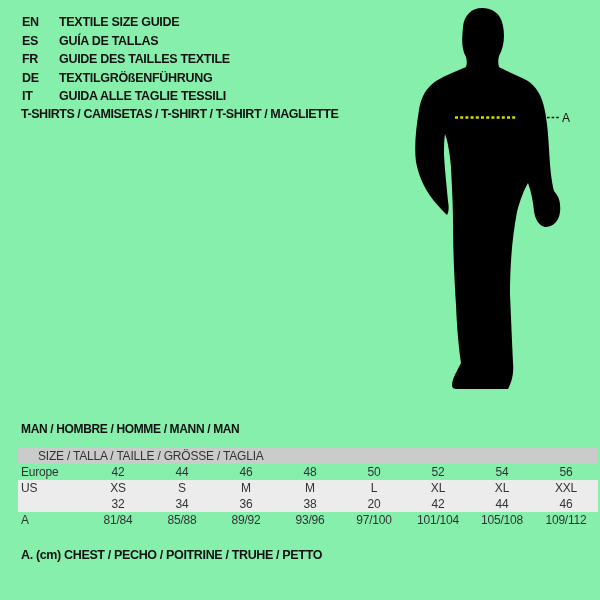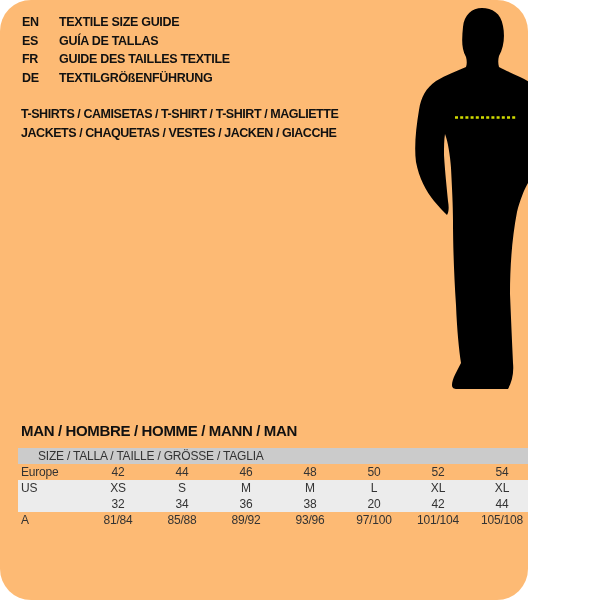--- a/index.html
+++ b/index.html
@@ -1,54 +1,54 @@
 <!DOCTYPE html>
 <html><head>
 <meta charset="utf-8">
 <style>
   html,body{margin:0;padding:0;background:#fff;}
   .canvas{
-    position:relative;width:528px;height:600px;background:#fdba74;overflow:hidden;
-    font-family:"Liberation Sans",sans-serif;color:#111;border-radius:31px;
+    position:relative;width:600px;height:600px;background:#86efac;overflow:hidden;
+    font-family:"Liberation Sans",sans-serif;color:#111;
   }
   
   .lang-list{position:absolute;left:22px;top:13px;font-size:12.5px;font-weight:bold;letter-spacing:-0.3px;}
   .lang-row{height:18.5px;line-height:18.5px;white-space:nowrap;}
   .lang-code{display:inline-block;width:37px;}
   
   .categories{position:absolute;left:21px;top:105px;font-size:12.5px;font-weight:bold;letter-spacing:-0.45px;}
   .cat-line{height:18.5px;line-height:18.5px;white-space:nowrap;}
   
   .figure{position:absolute;left:400px;top:0;width:200px;height:400px;}
   
-  .section-title{position:absolute;left:21px;top:422px;font-size:15px;font-weight:bold;letter-spacing:-0.35px;white-space:nowrap;}
+  .section-title{position:absolute;left:21px;top:422px;font-size:12px;font-weight:bold;letter-spacing:-0.35px;white-space:nowrap;}
   
   .size-table{position:absolute;left:18px;top:448px;width:580px;font-size:12px;color:#333;letter-spacing:-0.2px;}
   .table-header{height:16px;line-height:16px;padding-left:20px;box-sizing:border-box;white-space:nowrap;}
   .row{display:flex;height:16px;line-height:16px;justify-content:center;}
   .cell{flex:1;text-align:center;overflow:hidden;white-space:nowrap;}
   .cell.label{flex:0 0 68px;text-align:left;padding-left:3px;box-sizing:border-box;}
   
   .footnote{position:absolute;left:21px;top:548px;font-size:12.5px;font-weight:bold;letter-spacing:-0.35px;white-space:nowrap;}
 </style>
 </head>
 <body>
 
 <div class="canvas">
 
   <div class="lang-list" id="langList">
       <div class="lang-row"><span class="lang-code">EN</span><span>TEXTILE SIZE GUIDE</span></div>
       <div class="lang-row"><span class="lang-code">ES</span><span>GUÍA DE TALLAS</span></div>
       <div class="lang-row"><span class="lang-code">FR</span><span>GUIDE DES TAILLES TEXTILE</span></div>
       <div class="lang-row"><span class="lang-code">DE</span><span>TEXTILGRÖßENFÜHRUNG</span></div>
+      <div class="lang-row"><span class="lang-code">IT</span><span>GUIDA ALLE TAGLIE TESSILI</span></div>
     </div>
 
   <div class="categories" id="catList">
       <div class="cat-line">T-SHIRTS / CAMISETAS / T-SHIRT / T-SHIRT / MAGLIETTE</div>
-      <div class="cat-line">JACKETS / CHAQUETAS / VESTES / JACKEN / GIACCHE</div>
     </div>
 
   <svg class="figure" viewBox="0 0 200 400" aria-hidden="true">
     <path d="M 82,8
          C 72,8 64,15 63,27
          C 62,38 61,48 66,57
          C 67,61 67,64 66,67
          C 57,71 46,75 36,81
          C 26,88 21,97 19,110
          C 16,128 14,147 16,162
@@ -127,14 +127,15 @@
         <div class="cell">85/88</div>
         <div class="cell">89/92</div>
         <div class="cell">93/96</div>
         <div class="cell">97/100</div>
         <div class="cell">101/104</div>
         <div class="cell">105/108</div>
         <div class="cell">109/112</div>
       </div>
     </div>
 
+  <div class="footnote">A. (cm) CHEST / PECHO / POITRINE / TRUHE / PETTO</div>
 
 </div>
 
 </body></html>

